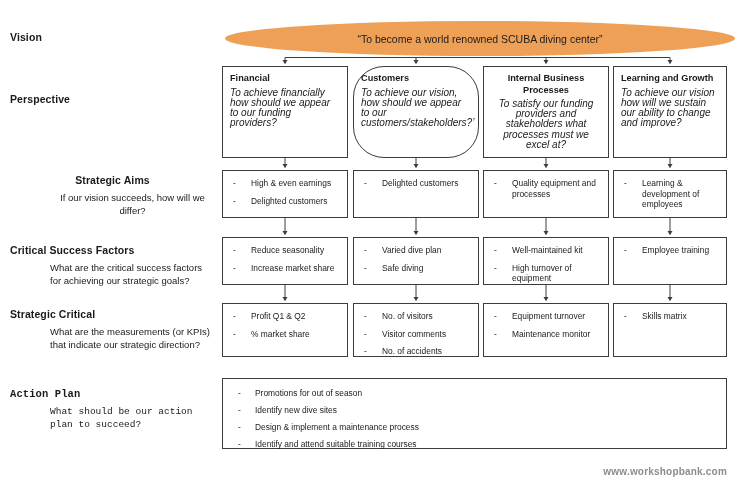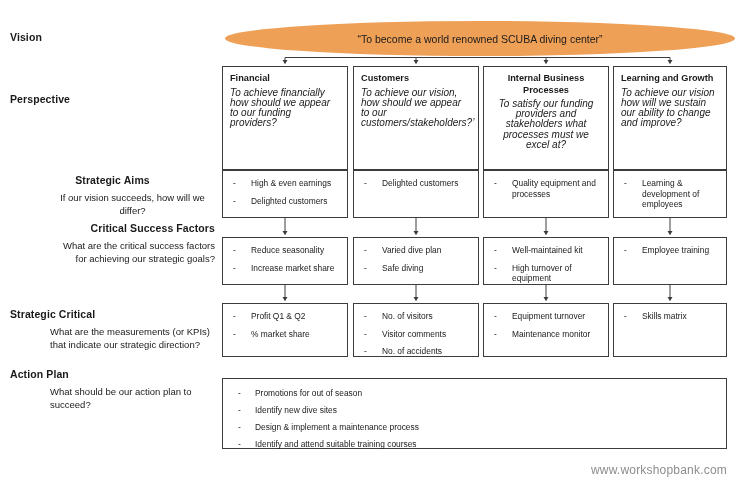--- a/index.html
+++ b/index.html
@@ -50,21 +50,21 @@
   #bus { position: absolute; left: 0; top: 0; width: 740px; height: 490px; pointer-events: none; }
 
   
   .box {
     position: absolute;
     border: 1px solid #3c3c3c;
     background: #ffffff;
   }
 
   
-  .persp { top: 66px; height: 104px; padding: 6px 7px 0 7px; }
+  .persp { top: 66px; height: 92px; padding: 6px 7px 0 7px; }
   .persp .p-title {
     font-size: 9.2px; font-weight: bold; color: #1a1a1a;
     line-height: 11.5px; margin-bottom: 3px;
   }
   .persp .p-desc {
     font-size: 10px; font-style: italic; color: #1a1a1a;
     line-height: 10.2px;
   }
 
   
@@ -102,54 +102,55 @@
   
   .c1 { left: 222px; width: 126px; }
   .c2 { left: 353px; width: 126px; }
   .c3 { left: 483px; width: 126px; }
   .c4 { left: 613px; width: 114px; }
 
   
   #watermark {
     position: absolute;
     right: 13px; bottom: 13px;
-    font-size: 12px;
+    font-size: 10px;
     color: #8d8d8d;
     letter-spacing: 0.2px;
+    font-weight: bold;
   }
 </style>
 </head>
 <body>
 
 <div id="canvas" style="background: rgb(255, 255, 255);">
 
   <div class="row-label" style="top:31px;">
     <div class="title">Vision</div>
   </div>
 
   <div class="row-label" style="top:93px;">
     <div class="title">Perspective</div>
   </div>
 
   <div class="row-label" style="top:174px;text-align:center;">
     <div class="title">Strategic Aims</div>
     <div class="sub">If our vision succeeds, how will we differ?</div>
   </div>
 
-  <div class="row-label" style="top:222px;text-align:right;">
+  <div class="row-label" style="top:244px;">
     <div class="title">Critical Success Factors</div>
     <div class="sub">What are the critical success factors for achieving our strategic goals?</div>
   </div>
 
   <div class="row-label" style="top:308px;">
     <div class="title">Strategic Critical</div>
     <div class="sub">What are the measurements (or KPIs) that indicate our strategic direction?</div>
   </div>
 
-  <div class="row-label" style="top:368px;">
+  <div class="row-label" style="top:388px;font-family:Liberation Mono, monospace;">
     <div class="title">Action Plan</div>
     <div class="sub">What should be our action plan to succeed?</div>
   </div>
 
   <div id="vision-banner" style="background: rgb(239, 160, 87);">
     <span class="vtext">“To become a world renowned SCUBA diving center”</span>
   </div>
 
   <svg id="bus" viewBox="0 0 740 490">
     <defs>
@@ -180,21 +181,21 @@
       <line x1="416" y1="285" x2="416" y2="299" marker-end="url(#arw)"></line>
       <line x1="546" y1="285" x2="546" y2="299" marker-end="url(#arw)"></line>
       <line x1="670" y1="285" x2="670" y2="299" marker-end="url(#arw)"></line>
     </g>
   </svg>
 
   <div class="box persp c1" style="border-color: rgb(60, 60, 60);">
     <div class="p-title">Financial</div>
     <div class="p-desc">To achieve financially how should we appear to our funding providers?</div>
   </div>
-  <div class="box persp c2" style="border-color: rgb(60, 60, 60);">
+  <div class="box persp c2" style="border-color: rgb(60, 60, 60); border-radius: 31px;">
     <div class="p-title">Customers</div>
     <div class="p-desc">To achieve our vision, how should we appear to our customers/stakeholders?’</div>
   </div>
   <div class="box persp c3" style="border-color: rgb(60, 60, 60); text-align: center;">
     <div class="p-title">Internal Business Processes</div>
     <div class="p-desc">To satisfy our funding providers and stakeholders what processes must we excel at?</div>
   </div>
   <div class="box persp c4" style="border-color: rgb(60, 60, 60);">
     <div class="p-title">Learning and Growth</div>
     <div class="p-desc">To achieve our vision how will we sustain our ability to change and improve?</div>

